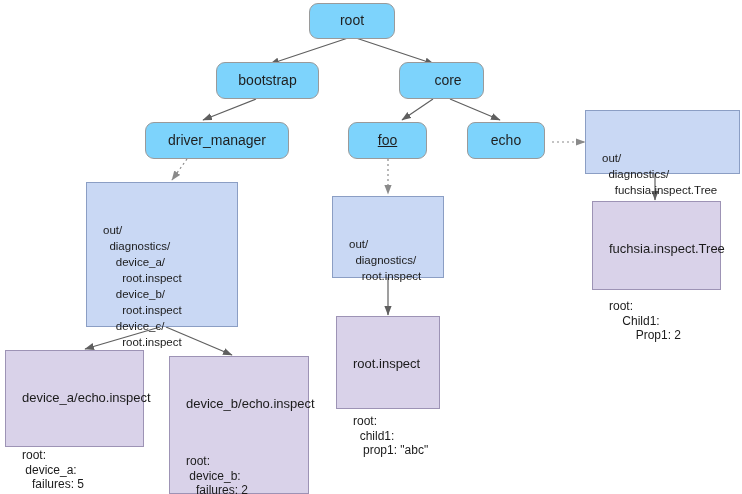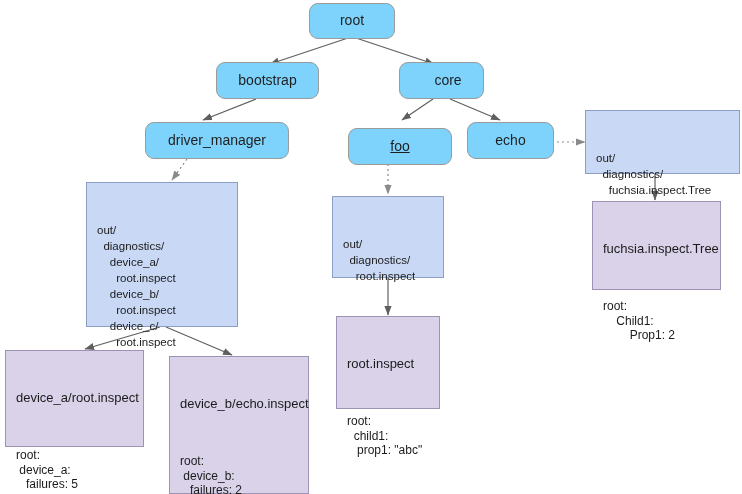--- a/index.html
+++ b/index.html
@@ -38,21 +38,21 @@
     z-index: 2;
   }
   .panel {
     position: absolute;
     box-sizing: border-box;
     border: 1px solid #8e9bb3;
     z-index: 2;
     color: #1b1b1b;
     font-size: 11.5px;
     line-height: 15px;
-    padding: 9px 10px;
+    padding: 9px 16px;
     white-space: pre;
   }
   .panel.blue {
     background: #c9d8f4;
     border-color: #8b9ec4;
   }
   .panel.purple {
     background: #d9d2e9;
     border-color: #9d93b5;
   }
@@ -122,25 +122,25 @@
   </div>
 
   <div class="node" style="left:399px; top:62px; width:85px; height:37px;padding-left:13px;">
     <span>core</span>
   </div>
 
   <div class="node" style="left:145px; top:122px; width:144px; height:37px;">
     <span>driver_manager</span>
   </div>
 
-  <div class="node" style="left:348px; top:128px; width:104px; height:37px;text-decoration:underline;">
+  <div class="node" style="left:348px; top:122px; width:79px; height:37px;text-decoration:underline;">
     <span>foo</span>
   </div>
 
-  <div class="node" style="left:467px; top:122px; width:87px; height:37px;">
+  <div class="node" style="left:467px; top:122px; width:78px; height:37px;border-radius:8px;">
     <span>echo</span>
   </div>
 
   <div class="panel blue" style="left:86px; top:182px; width:152px; height:145px;">
     <div class="tree">out/
   diagnostics/
     device_a/
       root.inspect
     device_b/
       root.inspect
@@ -154,21 +154,21 @@
     root.inspect</div>
   </div>
 
   <div class="panel blue" style="left:585px; top:110px; width:155px; height:64px;">
     <div class="tree">out/
   diagnostics/
     fuchsia.inspect.Tree</div>
   </div>
 
   <div class="panel purple" style="left:5px; top:350px; width:139px; height:97px;">
-    <div class="title">device_a/root.inspect</div>
+    <div class="title">device_a/echo.inspect</div>
     <div class="body">root:
  device_a:
    failures: 5</div>
   </div>
 
   <div class="panel purple" style="left:169px; top:356px; width:140px; height:138px;">
     <div class="title">device_b/echo.inspect</div>
     <div class="body">root:
  device_b:
    failures: 2

